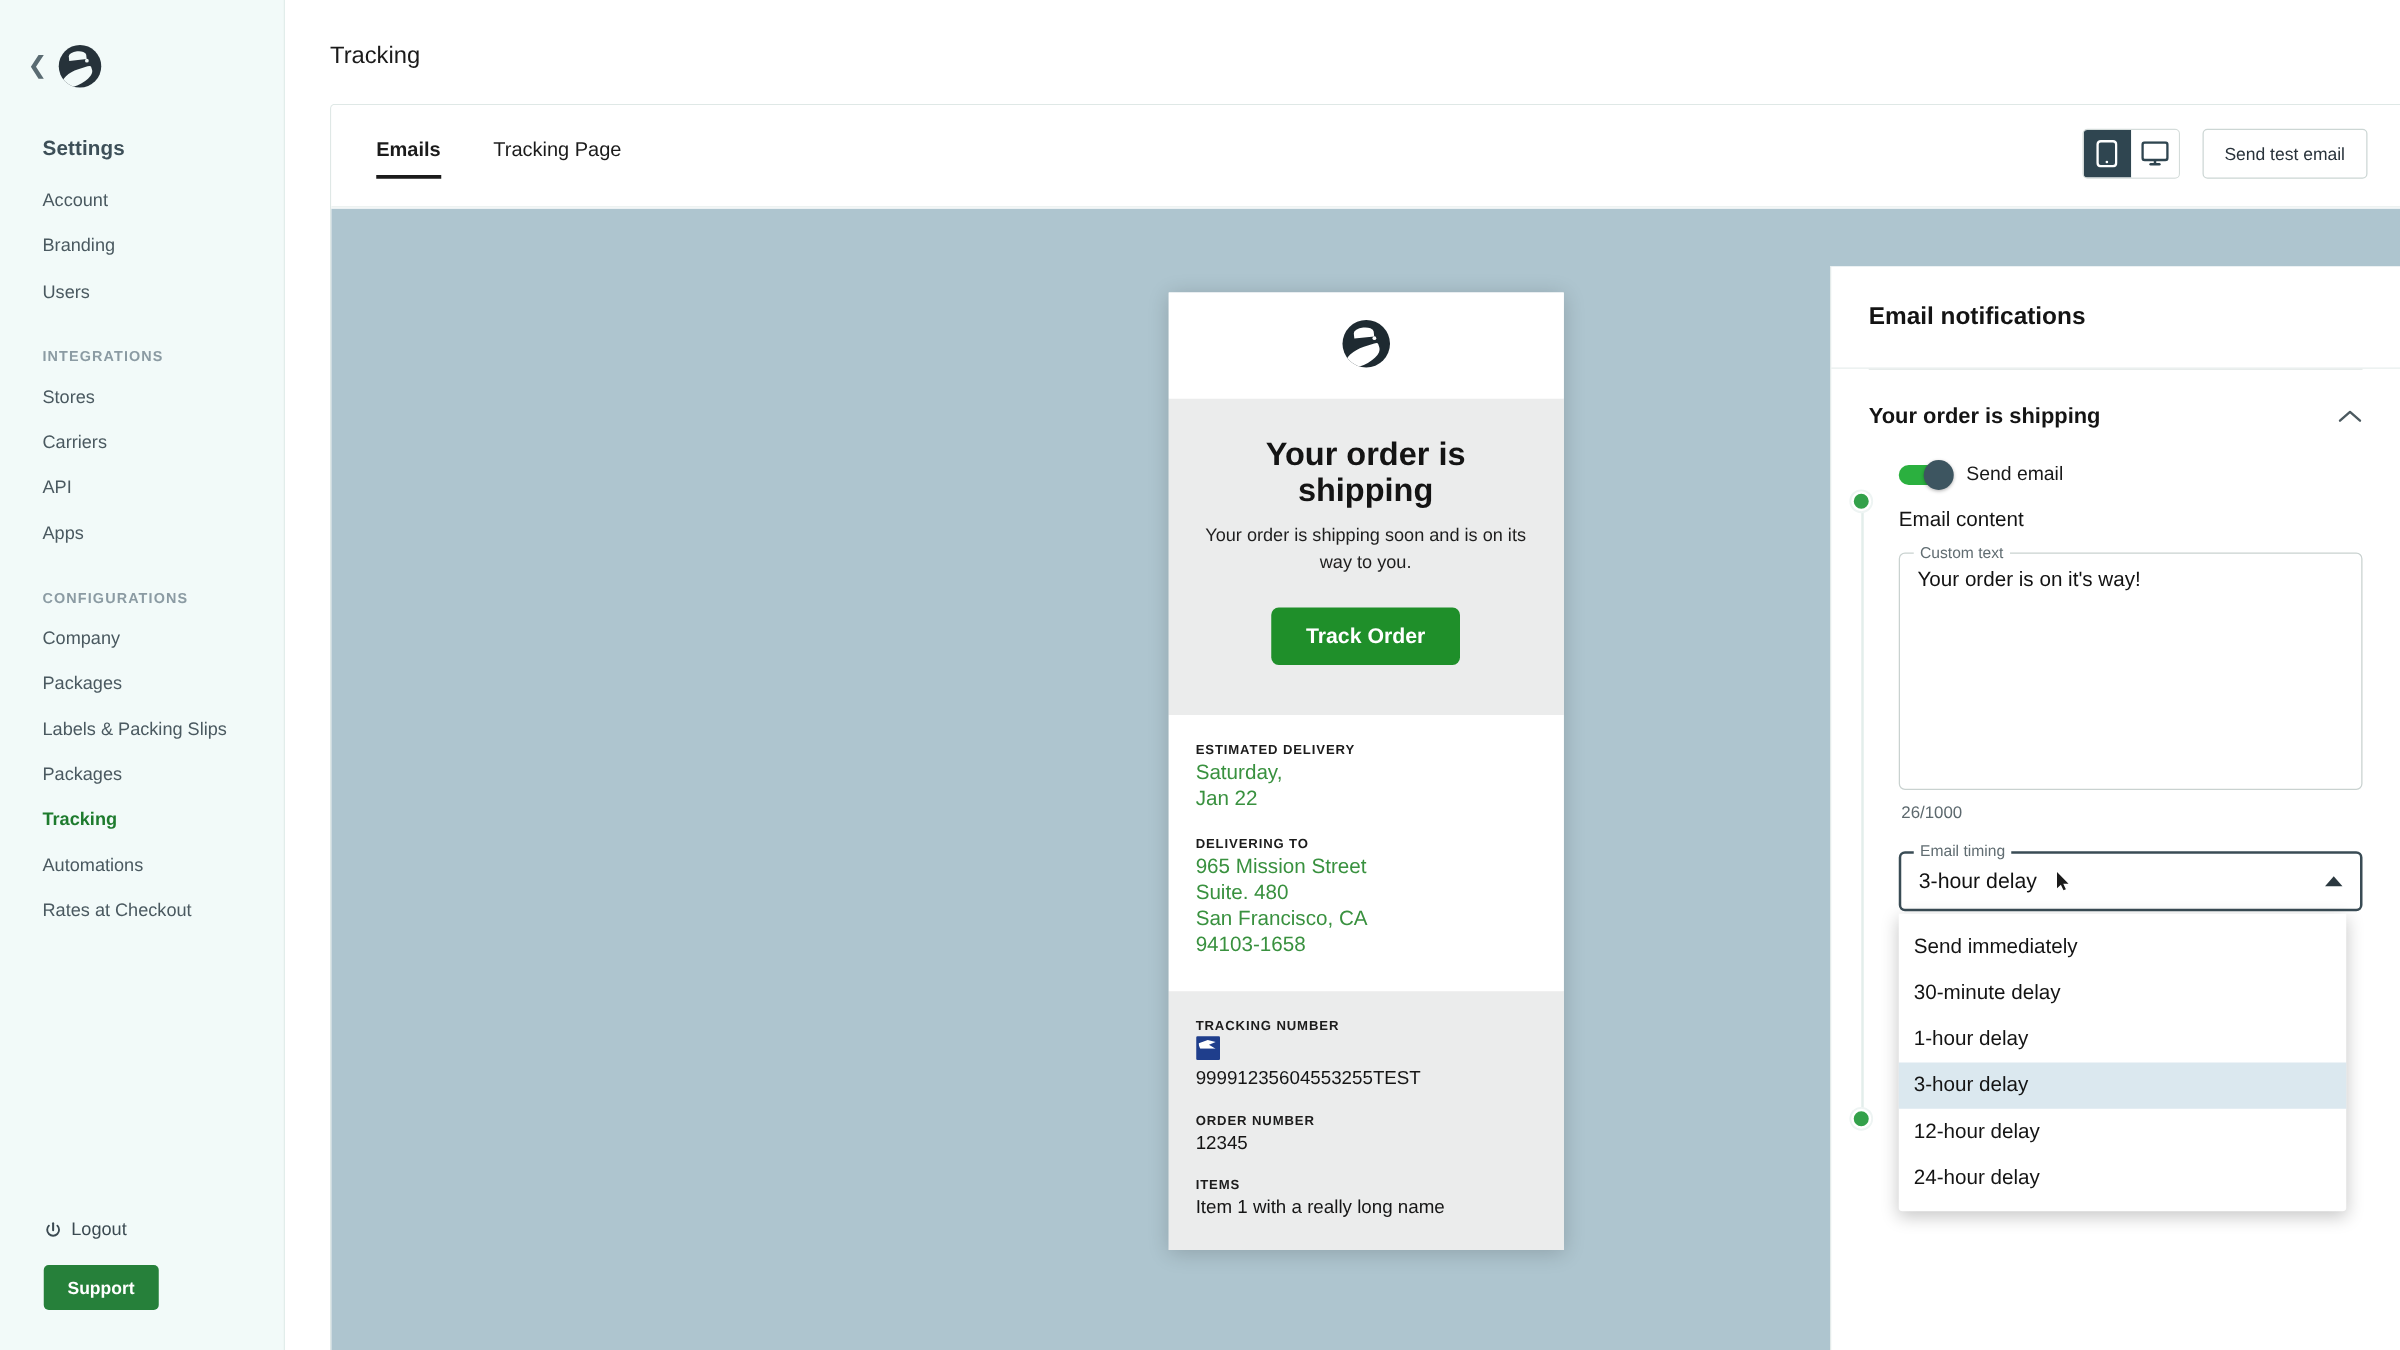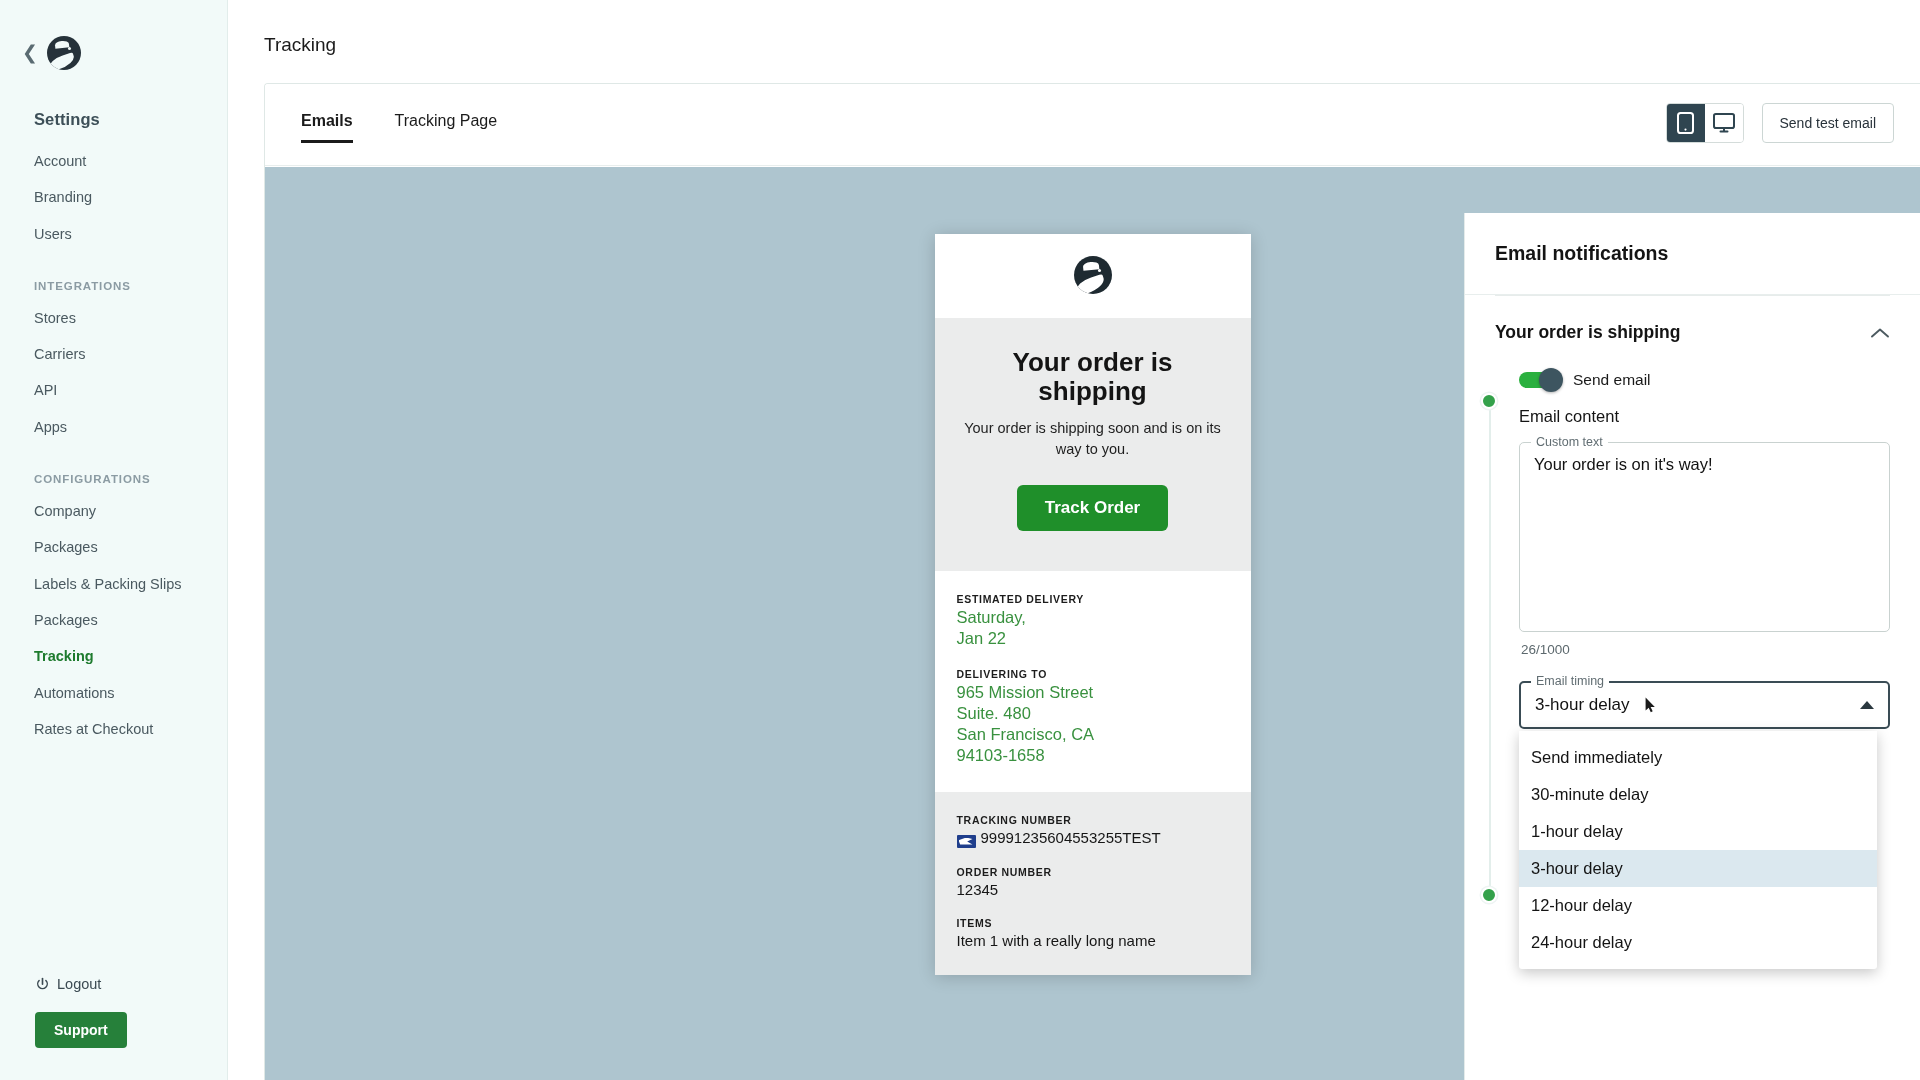--- a/index.html
+++ b/index.html
@@ -144,21 +144,21 @@
   }
   .em-white { background: #fff; padding: 22px 22px 26px; }
   .em-label {
     font-size: 10.5px; font-weight: bold; color: #1c1c1c;
     letter-spacing: .7px; margin-bottom: 2px;
   }
   .em-green { font-size: 16.5px; color: #39913f; line-height: 1.28; }
   .em-gap { height: 18px; }
   .em-gray { background: #ebecec; padding: 22px 22px 24px; }
   .em-dark { font-size: 15px; color: #161616; line-height: 1.3; }
-  .em-track-row { display: flex; align-items: flex-end; gap: 5px; }
+  .em-track-row { display: flex; align-items: flex-start; gap: 5px; flex-direction: column; }
   .usps {
     width: 19px; height: 13px; background: #1f3e8c; display: inline-block;
     position: relative; flex: 0 0 19px; border-radius: 1px;
   }
   .usps::after {
     content: ""; position: absolute; left: 2px; top: 3px;
     width: 14px; height: 7px; background: #fff;
     clip-path: polygon(0 40%, 55% 0, 100% 22%, 62% 55%, 100% 100%, 12% 100%);
   }
 

